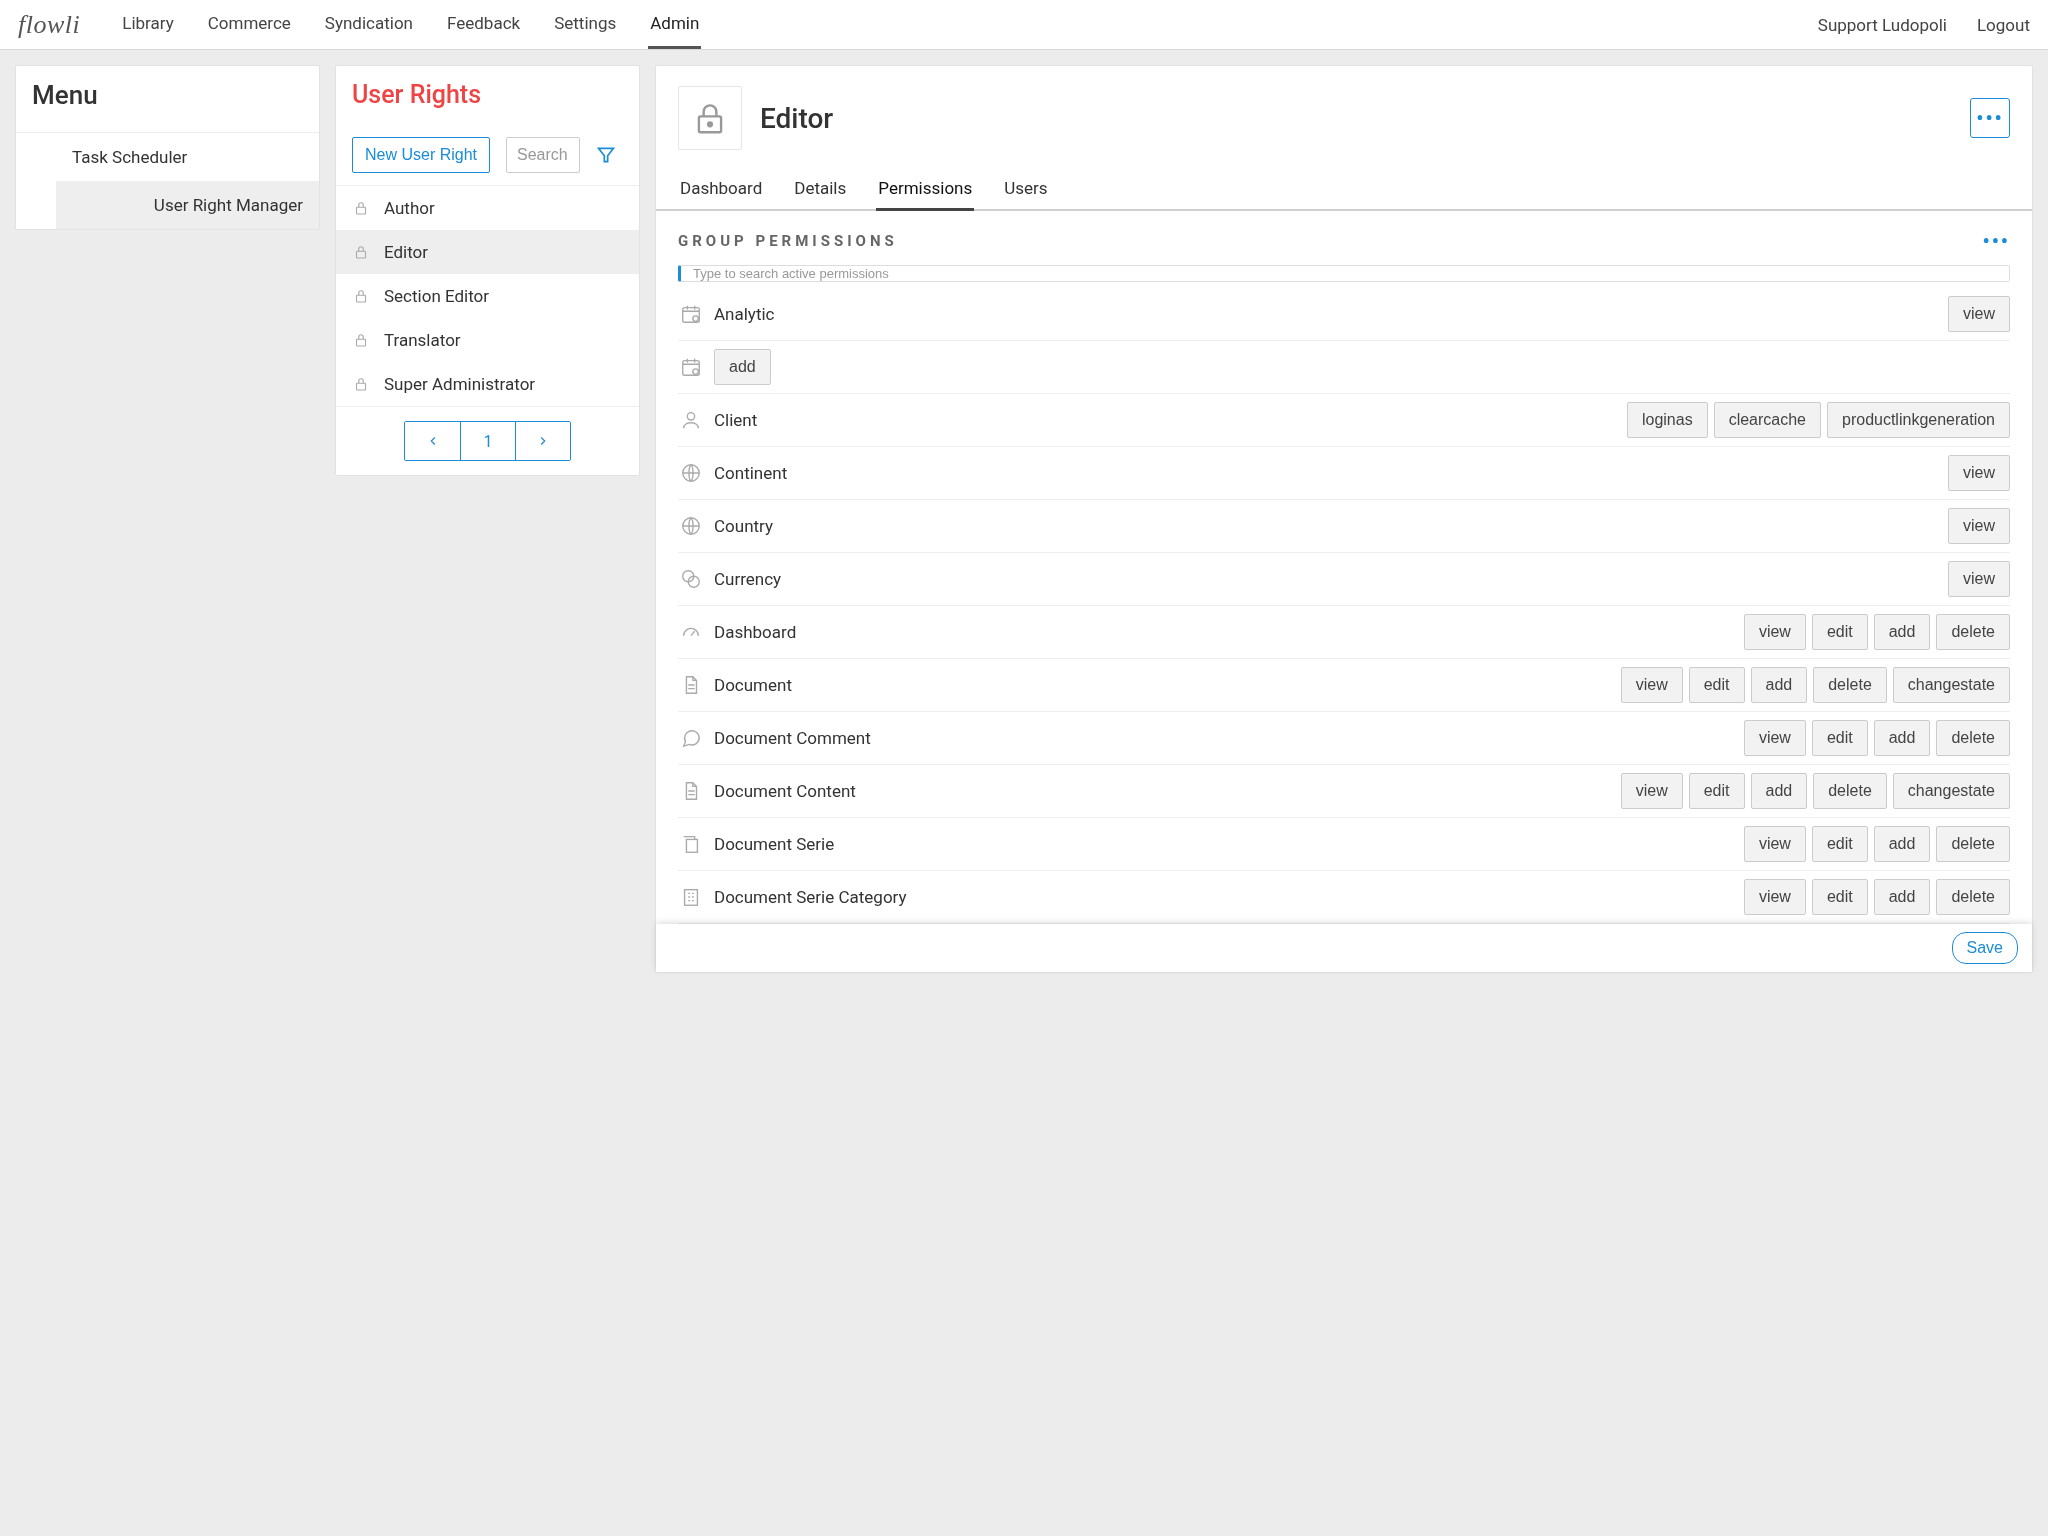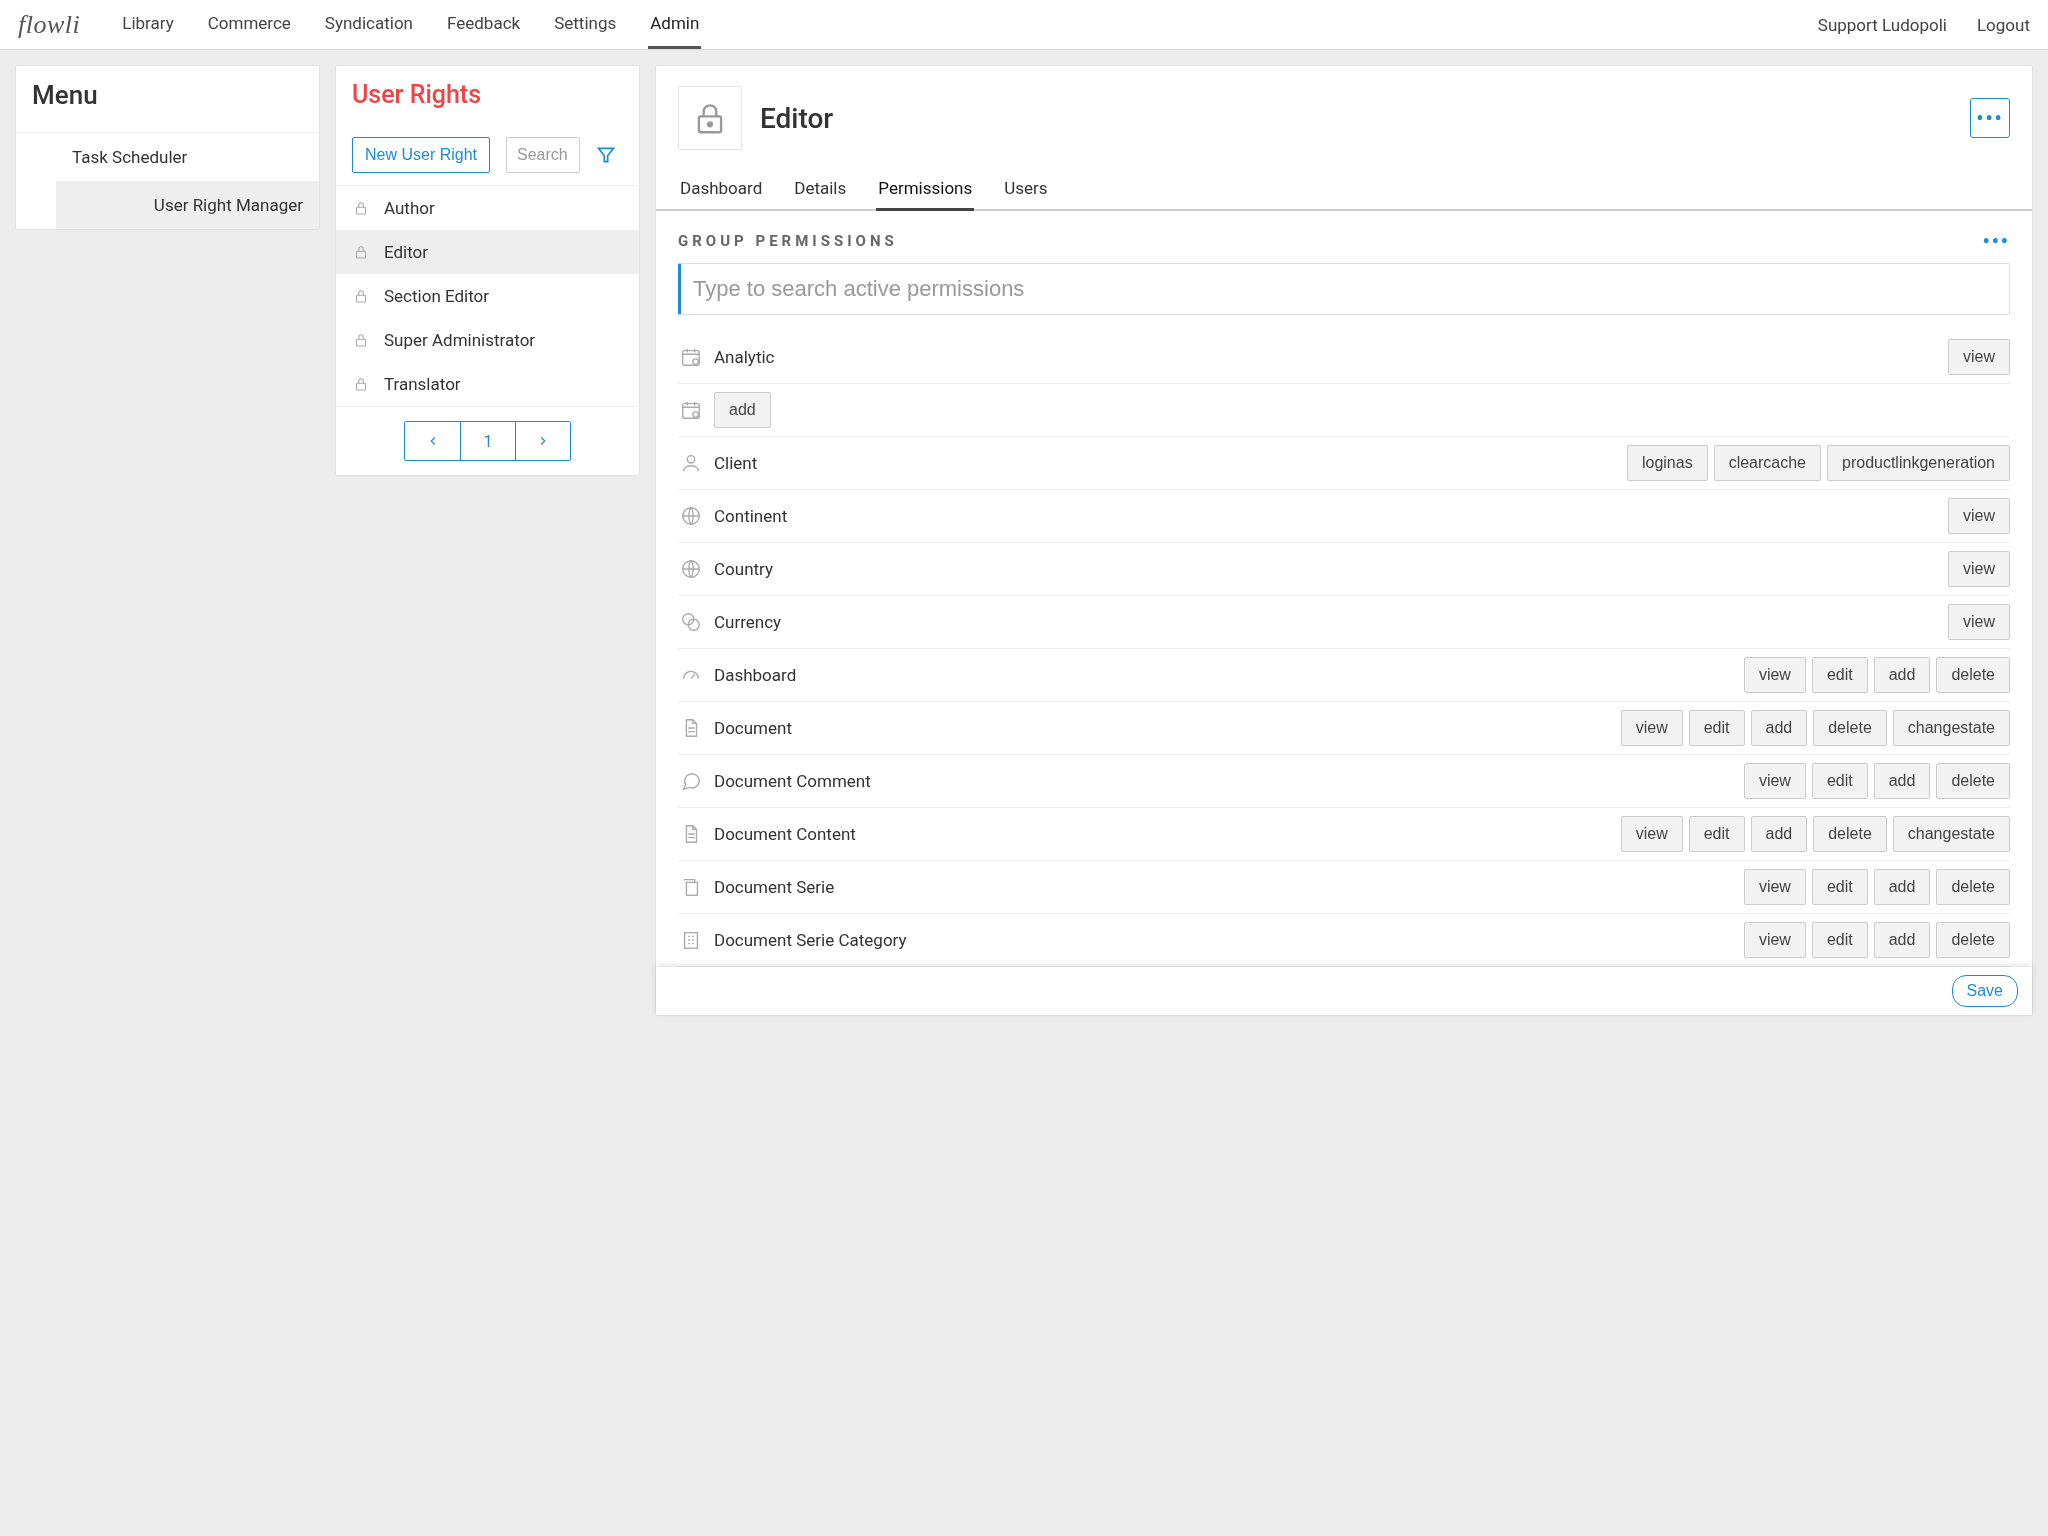--- a/index.html
+++ b/index.html
@@ -118,21 +118,21 @@
   .section { padding: 18px 22px 0; flex:1; overflow:auto; }
   .section-head { display:flex; align-items:center; margin-bottom: 10px; }
   .section-head h3 {
     font-size:15px; font-weight:700; letter-spacing:4px; color:#666;
     text-transform: uppercase;
   }
   .section-head .more { margin-left:auto; color:#1a8cd8; font-size:20px; font-weight:bold; letter-spacing:2px; cursor:pointer; }
 
   .perm-search {
     width:100%; border:1px solid #ddd; border-left:3px solid #1a8cd8;
-    padding: 12px 12px; font-size:22px; color:#333; border-radius:2px; margin-bottom:16px;
+    padding: 0 12px; font-size:13px; color:#333; border-radius:2px; margin-bottom:6px;
   }
   .perm-search::placeholder { color:#999; }
 
   .perm-row {
     display:flex; align-items:center; gap:10px;
     border-bottom:1px solid #eee; padding: 8px 0;
     min-height: 50px;
   }
   .perm-row .perm-icon { color:#aaa; width:26px; flex-shrink:0; display:flex; justify-content:center; }
   .perm-row .perm-label { font-size:17px; color:#333; flex:1; }
@@ -225,30 +225,30 @@
           </span>
           <span>Section Editor</span>
         </div>
         <div class="right-row">
           <span class="lock">
             <svg width="18" height="18" viewBox="0 0 24 24" fill="none" stroke="currentColor" stroke-width="1.5">
               <rect x="6" y="11" width="12" height="9" rx="1"></rect>
               <path d="M9 11V8a3 3 0 0 1 6 0v3"></path>
             </svg>
           </span>
-          <span>Super Administrator</span>
+          <span>Translator</span>
         </div>
         <div class="right-row">
           <span class="lock">
             <svg width="18" height="18" viewBox="0 0 24 24" fill="none" stroke="currentColor" stroke-width="1.5">
               <rect x="6" y="11" width="12" height="9" rx="1"></rect>
               <path d="M9 11V8a3 3 0 0 1 6 0v3"></path>
             </svg>
           </span>
-          <span>Translator</span>
+          <span>Super Administrator</span>
         </div>
       </div>
     <div class="pager">
       <div class="pager-group">
         <div class="pager-btn">
           <svg width="14" height="14" viewBox="0 0 24 24" fill="none" stroke="currentColor" stroke-width="2">
               <polyline points="15 18 9 12 15 6"></polyline>
             </svg>
         </div>
         <div class="pager-btn">1</div>

